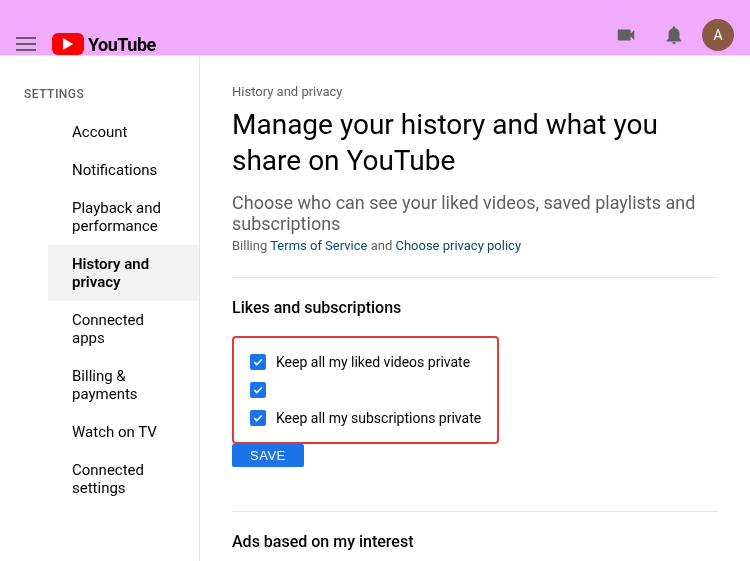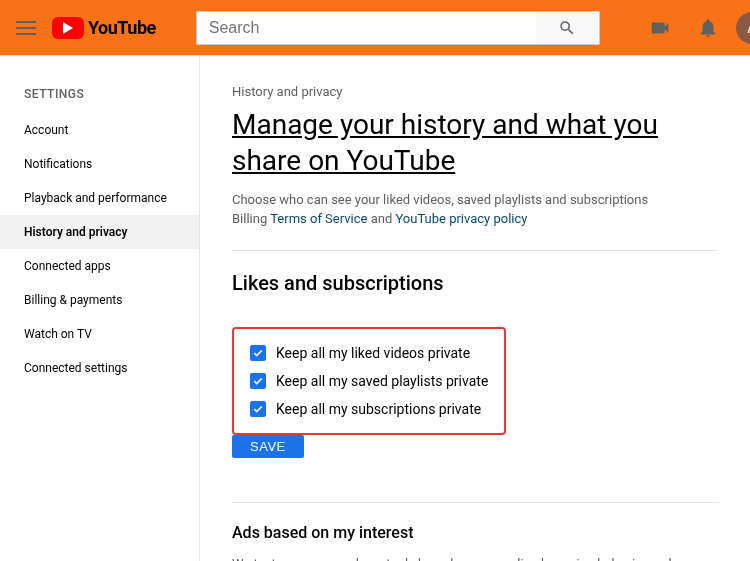--- a/index.html
+++ b/index.html
@@ -1,27 +1,27 @@
 <!DOCTYPE html>
 <html><head>
   <meta charset="utf-8">
   <style>
     * { box-sizing: border-box; margin: 0; padding: 0; }
     body { font-family: Roboto, Arial, sans-serif; font-size: 14px; color: #030303; background: #fff; }
 
     
     .header {
       display: flex;
-      align-items: center;
+      align-items: flex-end;
       height: 56px;
       padding: 0 16px;
       border-bottom: 1px solid #e5e5e5;
       position: fixed;
       top: 0; left: 0; right: 0;
-      background: #f97316;
+      background: #f0abfc;
       z-index: 100;
       gap: 40px;
     }
     .header-left { display: flex; align-items: center; gap: 16px; }
     .hamburger-icon { cursor: pointer; display: flex; flex-direction: column; gap: 4px; }
     .hamburger-icon span { display: block; width: 20px; height: 2px; background: #606060; }
     .logo { display: flex; align-items: center; gap: 4px; cursor: pointer; text-decoration: none; }
     .logo-icon { width: 32px; height: 22px; background: #ff0000; border-radius: 6px; display: flex; align-items: center; justify-content: center; }
     .logo-icon::after { content: ''; border-left: 10px solid #fff; border-top: 6px solid transparent; border-bottom: 6px solid transparent; }
     .logo-text { font-size: 18px; font-weight: 700; color: #030303; letter-spacing: -0.5px; }
@@ -71,23 +71,24 @@
       font-weight: 500;
       color: #606060;
       letter-spacing: 0.5px;
       padding: 8px 24px 12px;
       text-transform: uppercase;
       margin-top: 11px;
     }
     .sidebar-item {
       padding: 10px 24px;
       cursor: pointer;
-      font-size: 12px;
+      font-size: 15px;
       color: #030303;
       font-weight: 400;
+      margin-left: 48px;
     }
     .sidebar-item.active {
       font-weight: 600;
       background: #f2f2f2;
     }
 
     
     .main {
       margin-left: 200px;
       padding: 28px 32px;
@@ -98,33 +99,32 @@
       font-size: 13px;
       color: #606060;
       margin-bottom: 8px;
     }
     .page-title {
       font-size: 28px;
       font-weight: 400;
       color: #030303;
       margin-bottom: 12px;
       line-height: 1.3;
-      text-decoration: underline;
     }
     .page-subtitle {
-      font-size: 13px;
+      font-size: 18px;
       color: #606060;
       margin-bottom: 4px;
     }
     .links-line { font-size: 13px; color: #606060; margin-bottom: 24px; }
     .links-line a { color: #0c4a6e; text-decoration: none; }
 
     .divider { border: none; border-top: 1px solid #e5e5e5; margin: 20px 0; }
 
-    .subsection-title { font-size: 20px; font-weight: 500; margin-bottom: 32px; }
+    .subsection-title { font-size: 16px; font-weight: 500; margin-bottom: 19px; }
 
     
     .checkboxes-container {
       border: 2px solid #e53935;
       border-radius: 4px;
       padding: 10px 16px;
       display: inline-block;
     }
     .checkbox-row {
       display: flex;
@@ -172,28 +172,20 @@
       <span></span>
         <span></span>
         <span></span>
     </div>
     <a class="logo" href="#">
       <div class="logo-icon"></div>
       <span class="logo-text">YouTube</span>
     </a>
   </div>
 
-  <form class="search-form">
-    <input class="search-input" type="text" placeholder="Search" style="">
-    <button class="search-button" type="button">
-      <svg width="18" height="18" viewBox="0 0 24 24">
-        <path d="M15.5 14h-.79l-.28-.27A6.471 6.471 0 0 0 16 9.5 6.5 6.5 0 1 0 9.5 16c1.61 0 3.09-.59 4.23-1.57l.27.28v.79l5 4.99L20.49 19l-4.99-5zm-6 0C7.01 14 5 11.99 5 9.5S7.01 5 9.5 5 14 7.01 14 9.5 11.99 14 9.5 14z"></path>
-      </svg>
-    </button>
-  </form>
 
   <div class="header-right">
     <button class="header-icon-btn">
       <svg width="22" height="22" viewBox="0 0 24 24" fill="#606060">
         <path d="M17 10.5V7c0-.55-.45-1-1-1H4c-.55 0-1 .45-1 1v10c0 .55.45 1 1 1h12c.55 0 1-.45 1-1v-3.5l4 4v-11l-4 4z"></path>
       </svg>
     </button>
     <button class="header-icon-btn">
       <svg width="22" height="22" viewBox="0 0 24 24" fill="#606060">
         <path d="M12 22c1.1 0 2-.9 2-2h-4c0 1.1.89 2 2 2zm6-6v-5c0-3.07-1.64-5.64-4.5-6.32V4c0-.83-.67-1.5-1.5-1.5s-1.5.67-1.5 1.5v.68C7.63 5.36 6 7.92 6 11v5l-2 2v1h16v-1l-2-2z"></path>
@@ -216,21 +208,21 @@
     <div class="sidebar-item">Billing &amp; payments</div>
     <div class="sidebar-item">Watch on TV</div>
     <div class="sidebar-item">Connected settings</div>
   </nav>
 
   <main class="main">
     <p class="section-label">History and privacy</p>
     <h1 class="page-title">Manage your history and what you share on YouTube</h1>
     <p class="page-subtitle">Choose who can see your liked videos, saved playlists and subscriptions</p>
     <p class="links-line">
-      <span>Billing </span><a href="#">Terms of Service</a><span> and </span><a href="#">YouTube privacy policy</a>
+      <span>Billing </span><a href="#">Terms of Service</a><span> and </span><a href="#">Choose privacy policy</a>
     </p>
 
     <hr class="divider">
 
     <p class="subsection-title">Likes and subscriptions</p>
 
     <div class="checkboxes-container">
       <div class="checkbox-row">
         <div class="checkbox-custom">
           <svg viewBox="0 0 12 12">
@@ -238,21 +230,20 @@
           </svg>
         </div>
         <span class="checkbox-label">Keep all my liked videos private</span>
       </div>
       <div class="checkbox-row">
         <div class="checkbox-custom">
           <svg viewBox="0 0 12 12">
             <path d="M1.5 6L4.5 9L10.5 3" stroke="#fff" stroke-width="2" fill="none"></path>
           </svg>
         </div>
-        <span class="checkbox-label">Keep all my saved playlists private</span>
       </div>
       <div class="checkbox-row">
         <div class="checkbox-custom">
           <svg viewBox="0 0 12 12">
             <path d="M1.5 6L4.5 9L10.5 3" stroke="#fff" stroke-width="2" fill="none"></path>
           </svg>
         </div>
         <span class="checkbox-label">Keep all my subscriptions private</span>
       </div>
     </div>

